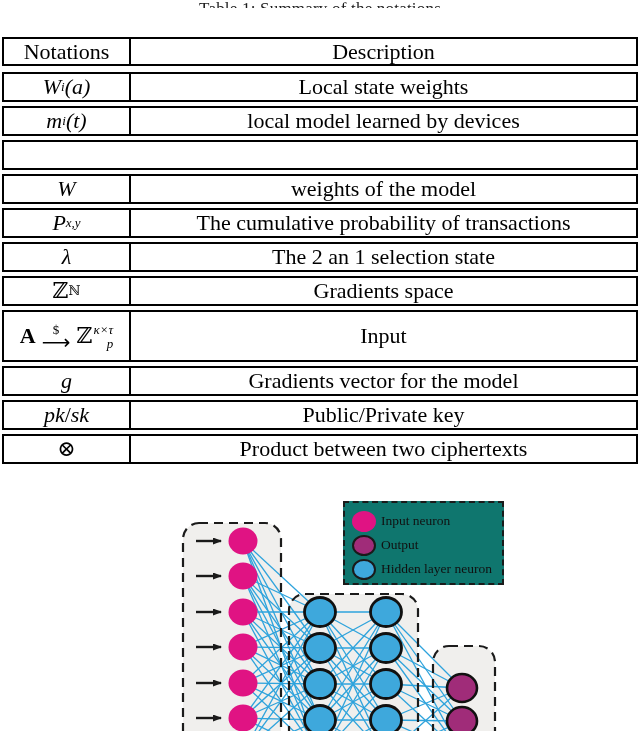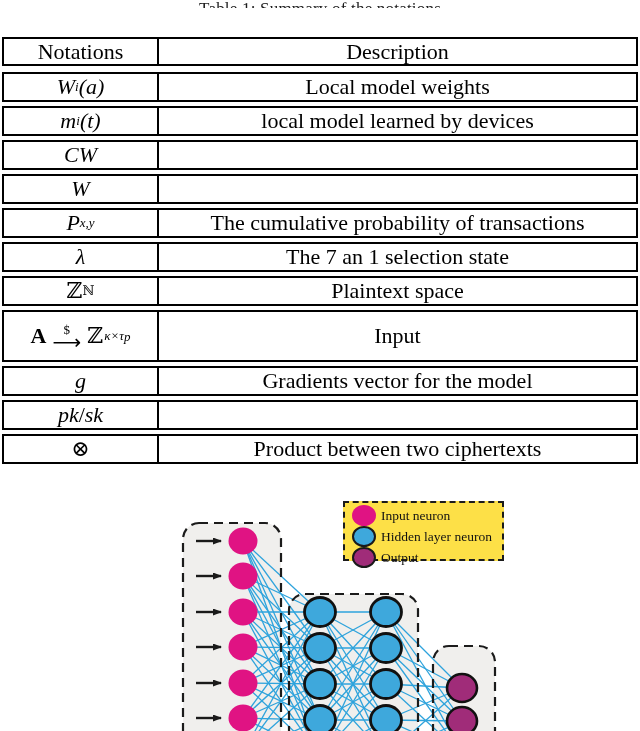--- a/index.html
+++ b/index.html
@@ -8,36 +8,36 @@
 
   
   .caption-clip{position:absolute;top:0;left:0;width:100%;height:8px;overflow:hidden;text-align:center}
   .caption-text{display:inline-block;font-size:17px;line-height:20px;margin-top:-13px;color:#1d1d1d;letter-spacing:.2px}
 
   
   .ntable{position:absolute;top:37px;left:2px;width:636px}
   .t-row{box-sizing:border-box;border:2px solid #000;display:flex;align-items:stretch;height:30px;margin-top:4px;background:#fff}
   .t-row.t-head{height:29px;margin-top:0}
   .t-row.t-first{margin-top:6px}
-  .t-c1{box-sizing:border-box;width:155px;border-right:2px solid #000;display:flex;align-items:center;justify-content:center;font-size:22px;line-height:1}
+  .t-c1{box-sizing:border-box;width:127px;border-right:2px solid #000;display:flex;align-items:center;justify-content:center;font-size:22px;line-height:1}
   .t-c2{flex:1;display:flex;align-items:center;justify-content:center;font-size:22px;line-height:1;text-align:left}
   .t-head .t-c1,.t-head .t-c2{font-size:22px}
   .t-c1 i,.t-c2 i{font-style:italic}
   .t-c1 b{font-weight:bold}
   sub.sb{font-size:13px;line-height:0;vertical-align:-5px}
-  .ss{display:inline-flex;align-items:flex-start;font-size:13px;line-height:1;vertical-align:-8px;margin-left:1px}
+  .ss{display:inline-flex;flex-direction:column;align-items:flex-end;font-size:13px;line-height:1;vertical-align:-8px;margin-left:1px}
   .ss .s1{font-style:italic}
   .ss .s2{font-style:italic;margin-top:1px}
   .over{display:inline-flex;flex-direction:column;align-items:center;line-height:1;vertical-align:-4px;margin:0 6px}
   .over-top{font-size:13px}
   .over-base{font-size:20px;line-height:.65;margin-top:0;font-family:"DejaVu Sans",sans-serif}
 
   
   #fig{position:absolute;left:0;top:0;width:640px;height:731px}
-  .legend{position:absolute;left:343px;top:501px;width:161px;height:60px;box-sizing:border-box;border:2px dashed #1b1b1b;background:#fde047;display:flex;flex-direction:column;justify-content:space-between;padding:2px 2px 2px 7px}
+  .legend{position:absolute;left:343px;top:501px;width:161px;height:84px;box-sizing:border-box;border:2px dashed #1b1b1b;background:#0f766e;display:flex;flex-direction:column;justify-content:flex-end;padding:2px 2px 2px 7px}
   .lg-row{display:flex;align-items:center;gap:5px;height:24px}
   .lg-dot{width:24px;height:21px;border-radius:50%;flex:0 0 auto;box-sizing:border-box}
   .lg-label{font-size:13.5px;line-height:1;white-space:nowrap;color:#111}
 </style>
 </head>
 <body>
 
 <div class="page">
 
   <div class="caption-clip">
@@ -49,59 +49,57 @@
       <div class="t-c1">Notations</div>
       <div class="t-c2">Description</div>
     </div>
     <div id="t-body">
         <div class="t-row t-first">
           <div class="t-c1">
             <i>W</i>
             <sub class="sb"><i>i</i></sub>
             <i>(a)</i>
           </div>
-          <div class="t-c2">Local model weights</div>
+          <div class="t-c2">Local state weights</div>
         </div>
         <div class="t-row">
           <div class="t-c1">
             <i>m</i>
             <sub class="sb"><i>i</i></sub>
             <i>(t)</i>
           </div>
           <div class="t-c2">local model learned by devices</div>
         </div>
         <div class="t-row">
-          <div class="t-c1">
-            <i>CW</i>
-          </div>
         </div>
         <div class="t-row">
           <div class="t-c1">
             <i>W</i>
           </div>
+          <div class="t-c2">weights of the model</div>
         </div>
         <div class="t-row">
           <div class="t-c1">
             <i>P</i>
             <sub class="sb"><i>x,y</i></sub>
           </div>
           <div class="t-c2">The cumulative probability of transactions</div>
         </div>
         <div class="t-row">
           <div class="t-c1">
             <i>λ</i>
           </div>
-          <div class="t-c2">The 7 an 1 selection state</div>
+          <div class="t-c2">The 2 an 1 selection state</div>
         </div>
         <div class="t-row">
           <div class="t-c1">
             <span>ℤ</span>
             <sub class="sb">ℕ</sub>
           </div>
-          <div class="t-c2">Plaintext space</div>
+          <div class="t-c2">Gradients space</div>
         </div>
         <div class="t-row" style="height: 52px;">
           <div class="t-c1">
             <b>A</b>
             <span class="over">
               <span class="over-top">$</span>
               <span class="over-base">⟶</span>
             </span>
             <span>ℤ</span>
             <span class="ss">
@@ -116,20 +114,21 @@
             <i>g</i>
           </div>
           <div class="t-c2">Gradients vector for the model</div>
         </div>
         <div class="t-row">
           <div class="t-c1">
             <i>pk</i>
             <span>/</span>
             <i>sk</i>
           </div>
+          <div class="t-c2">Public/Private key</div>
         </div>
         <div class="t-row">
           <div class="t-c1">
             <span>⊗</span>
           </div>
           <div class="t-c2">Product between two ciphertexts</div>
         </div>
       </div>
   </div>
 
@@ -262,22 +261,22 @@
         <ellipse cx="462" cy="754" rx="15" ry="14" fill="#a02c79" stroke="#111111" stroke-width="2.6"></ellipse>
       </g>
     </svg>
 
   <div class="legend">
     <div class="lg-row">
       <span class="lg-dot" style="background: rgb(224, 19, 131); border: none;"></span>
       <span class="lg-label">Input neuron</span>
     </div>
     <div class="lg-row">
+      <span class="lg-dot" style="background: rgb(160, 44, 121); border: 2px solid rgb(26, 26, 26);"></span>
+      <span class="lg-label">Output</span>
+    </div>
+    <div class="lg-row">
       <span class="lg-dot" style="background: rgb(62, 168, 220); border: 2px solid rgb(26, 26, 26);"></span>
       <span class="lg-label">Hidden layer neuron</span>
     </div>
-    <div class="lg-row">
-      <span class="lg-dot" style="background: rgb(160, 44, 121); border: 2px solid rgb(26, 26, 26);"></span>
-      <span class="lg-label">Output</span>
-    </div>
   </div>
 
 </div>
 
 </body></html>

